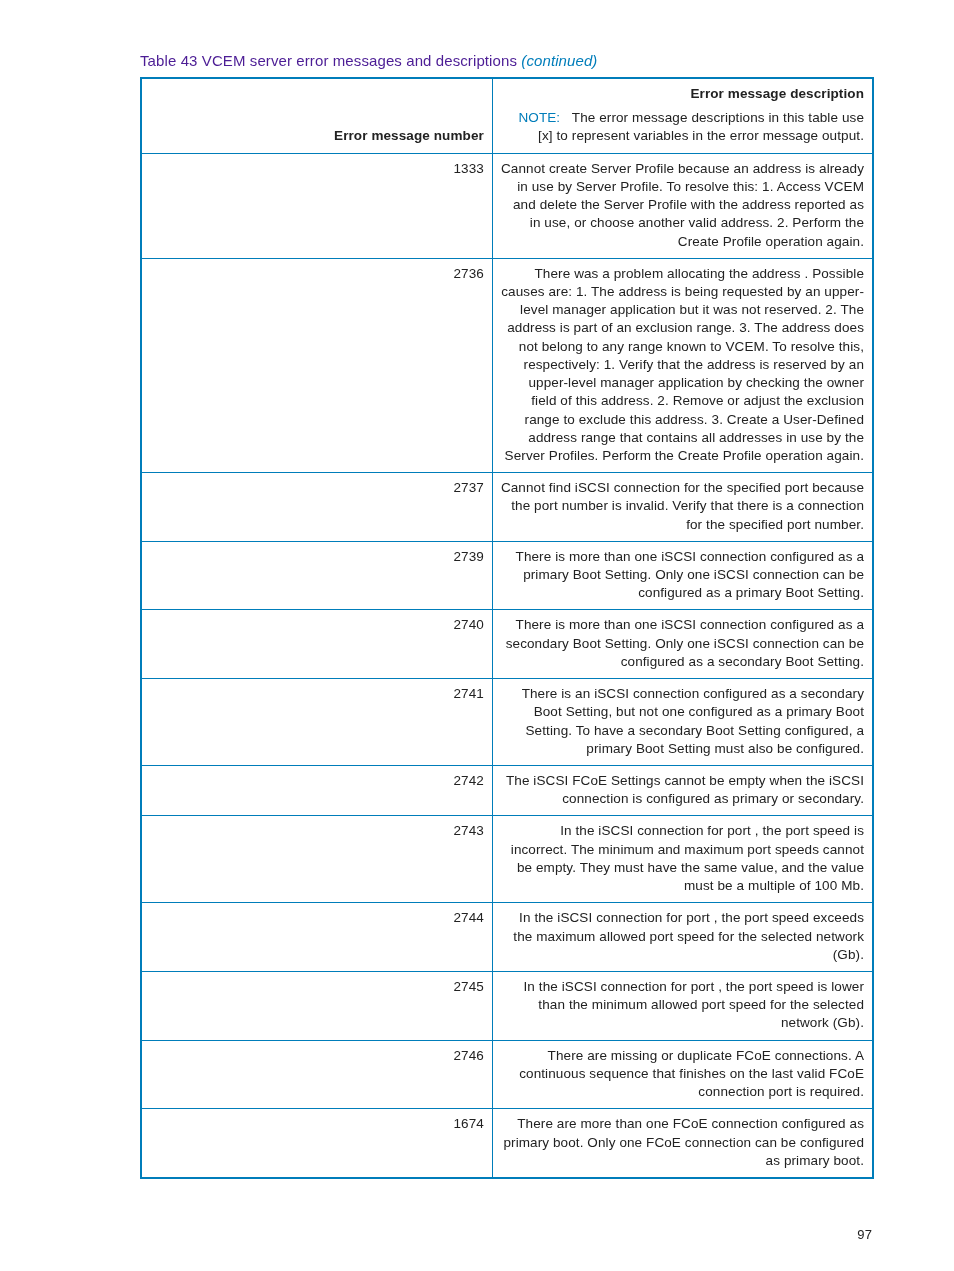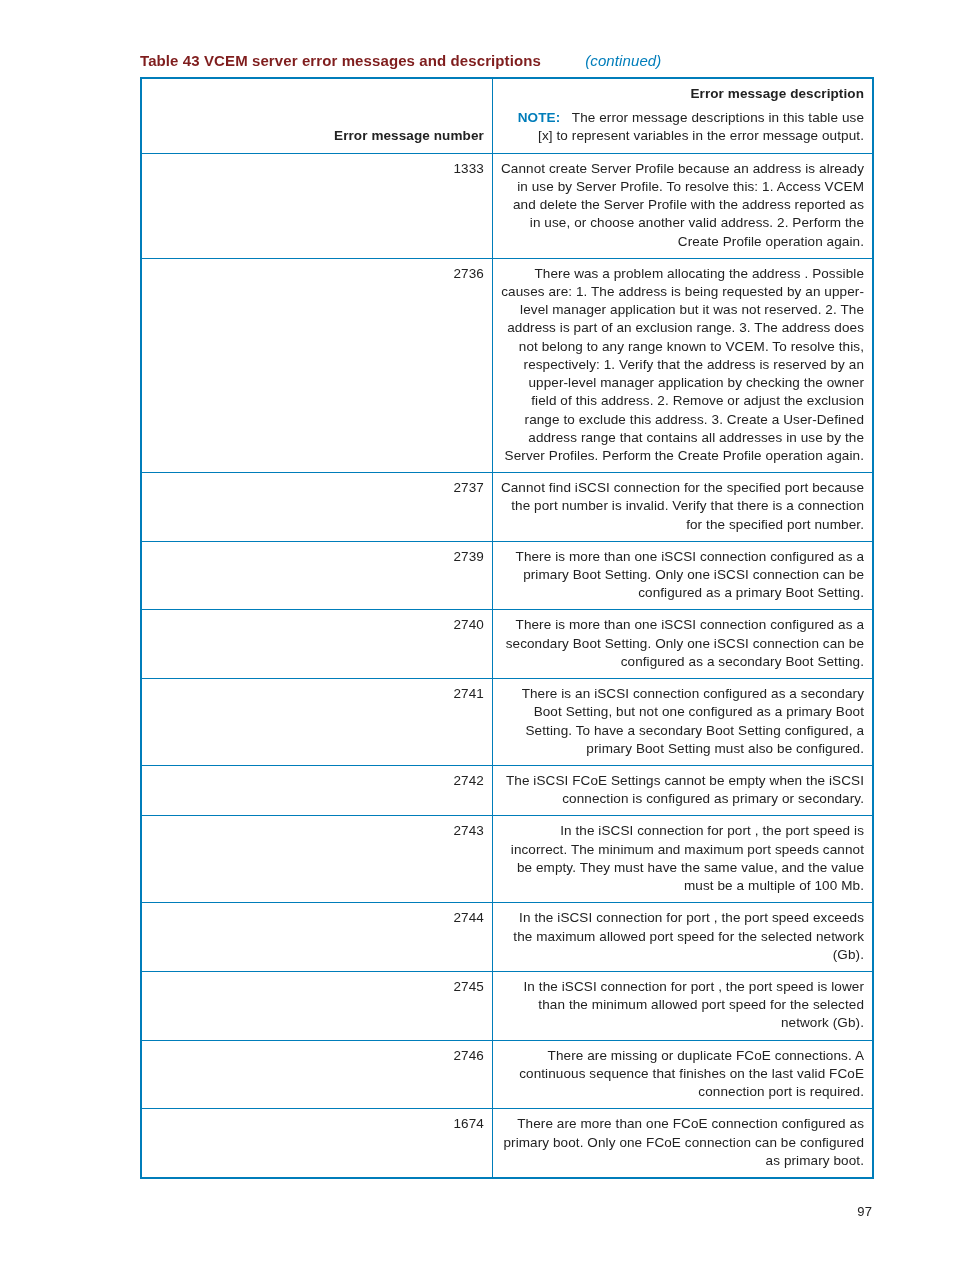--- a/index.html
+++ b/index.html
@@ -14,47 +14,47 @@
     box-sizing: border-box;
     padding: 52px 80px 40px 140px;
     position: relative;
     font-weight: 300;
     letter-spacing: 0.1px;
   }
   .caption {
     font-size: 15px;
     margin: 0 0 8px 0;
   }
-  .caption .strong { color: #7f1d1d; font-weight: 700; text-align: center; }
-  .caption .cont  { color: #007dba; font-style: italic; font-weight: 400; margin-left: 40px; }
+  .caption .strong { color: #4c1d95; font-weight: 400; text-align: center; }
+  .caption .cont  { color: #007dba; font-style: italic; font-weight: 400; }
   table {
     border-collapse: collapse;
     width: 100%;
     table-layout: fixed;
     border: 2px solid #007dba;
   }
   th, td {
     border: 1px solid #007dba;
     padding: 6px 8px 7px 8px;
     vertical-align: top;
     text-align: right;
     line-height: 1.35;
   }
   th {
     font-weight: 700;
     vertical-align: bottom;
   }
   col.c1 { width: 48%; }
   col.c2 { width: 52%; }
   .hdr-desc-title { font-weight: 700; margin-bottom: 6px; }
-  .note-label { color: #007dba; font-weight: 700; }
+  .note-label { color: #007dba; font-weight: 400; }
   .hdr-note { font-weight: 400; }
   .page-num {
     position: absolute;
-    bottom: 52px;
+    bottom: 29px;
     right: 82px;
     font-size: 13px;
   }
 </style>
 </head>
 <body>
 
 <p class="caption">
   <span class="strong">Table 43 VCEM server error messages and descriptions</span>
   <span class="cont">(continued)</span>

